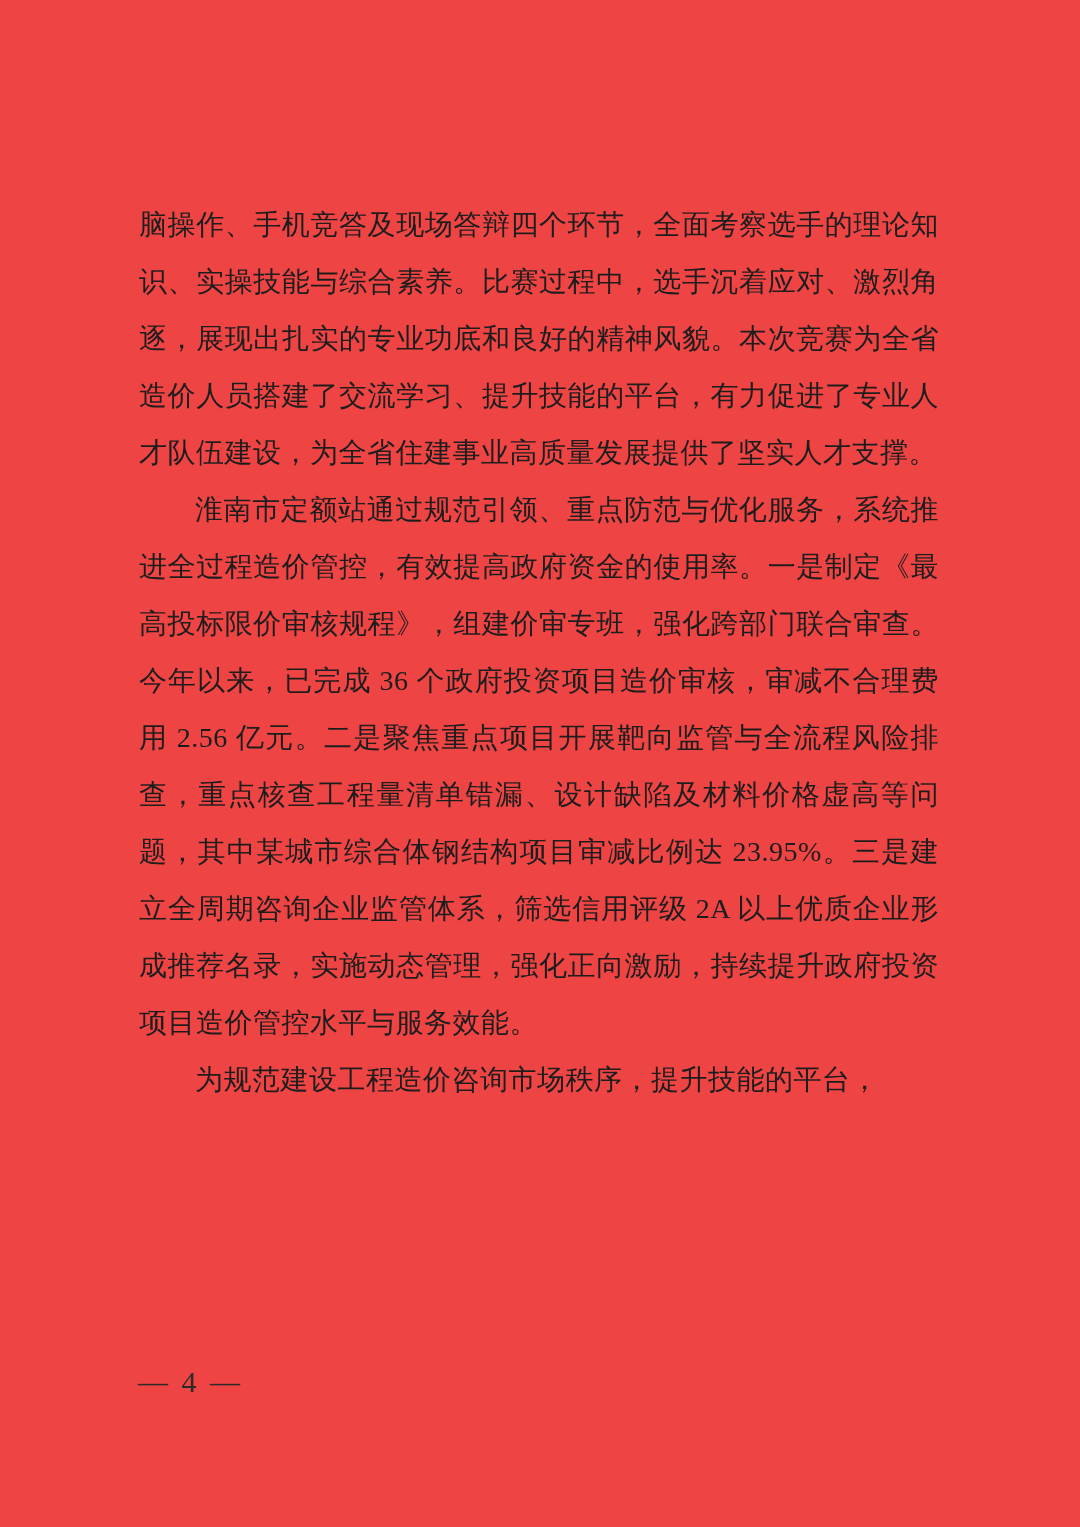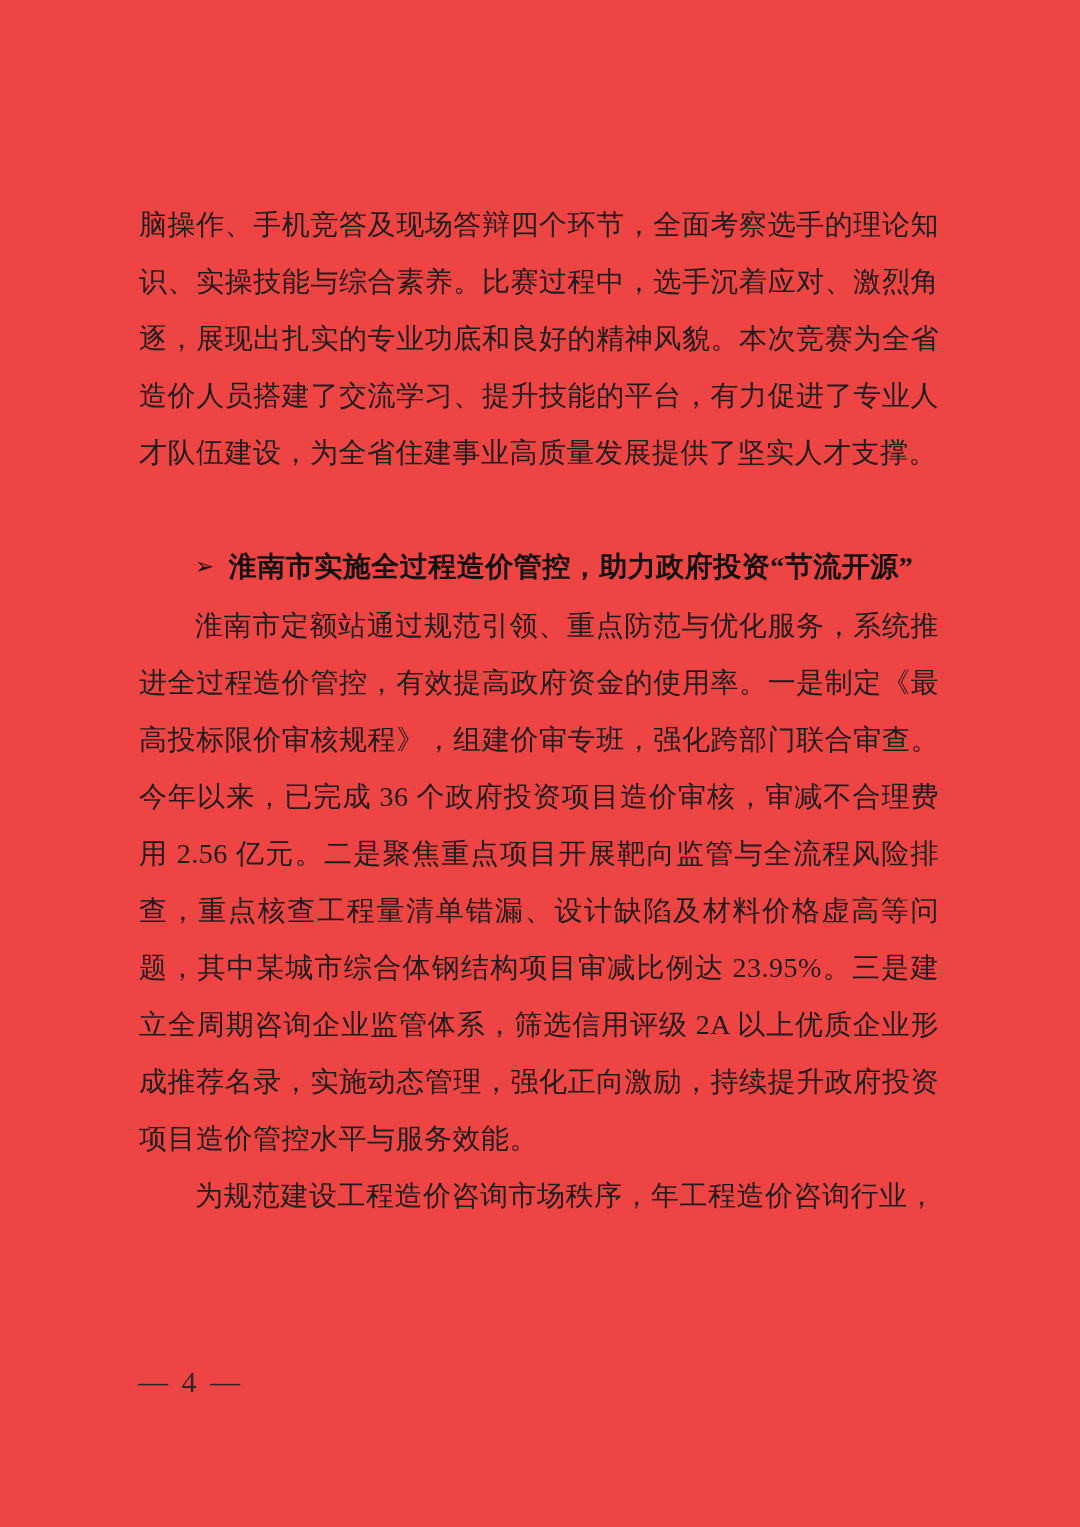--- a/index.html
+++ b/index.html
@@ -54,23 +54,22 @@
   }
 </style>
 </head>
 <body>
 
 <div class="page">
   <div class="content">
 
     <p class="body-text no-indent">脑操作、手机竞答及现场答辩四个环节，全面考察选手的理论知识、实操技能与综合素养。比赛过程中，选手沉着应对、激烈角逐，展现出扎实的专业功底和良好的精神风貌。本次竞赛为全省造价人员搭建了交流学习、提升技能的平台，有力促进了专业人才队伍建设，为全省住建事业高质量发展提供了坚实人才支撑。</p>
 
-    <p class="heading"><span class="bullet">➢</span><span>淮南市实施全过程造价管控，助力政府投资“节流开源”</span></p>
 
     <p class="body-text indent">淮南市定额站通过规范引领、重点防范与优化服务，系统推进全过程造价管控，有效提高政府资金的使用率。一是制定《最高投标限价审核规程》，组建价审专班，强化跨部门联合审查。今年以来，已完成 36 个政府投资项目造价审核，审减不合理费用 2.56 亿元。二是聚焦重点项目开展靶向监管与全流程风险排查，重点核查工程量清单错漏、设计缺陷及材料价格虚高等问题，其中某城市综合体钢结构项目审减比例达 23.95%。三是建立全周期咨询企业监管体系，筛选信用评级 2A 以上优质企业形成推荐名录，实施动态管理，强化正向激励，持续提升政府投资项目造价管控水平与服务效能。</p>
 
 
-    <p class="body-text indent">为规范建设工程造价咨询市场秩序，年工程造价咨询行业，</p>
+    <p class="body-text indent">为规范建设工程造价咨询市场秩序，提升技能的平台，</p>
 
   </div>
 
   <div class="page-number">— 4 —</div>
 </div>
 
 </body></html>

